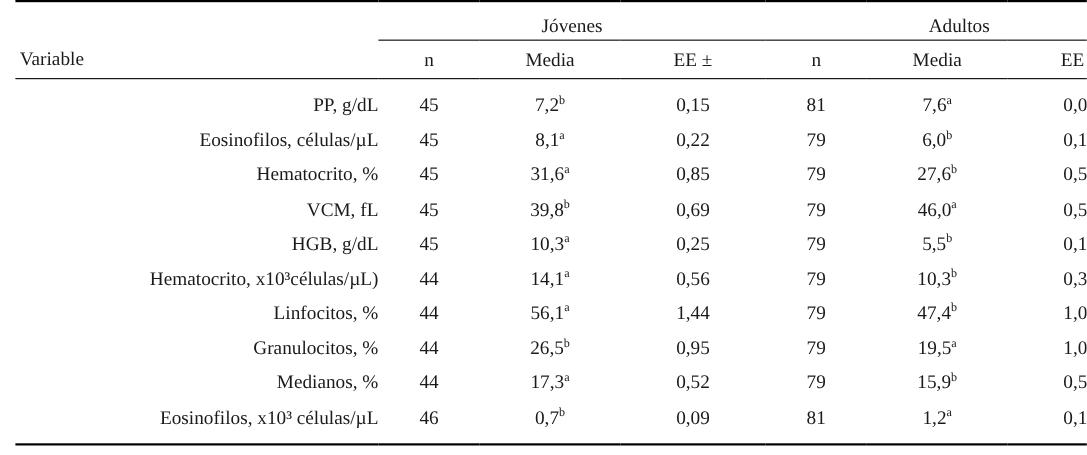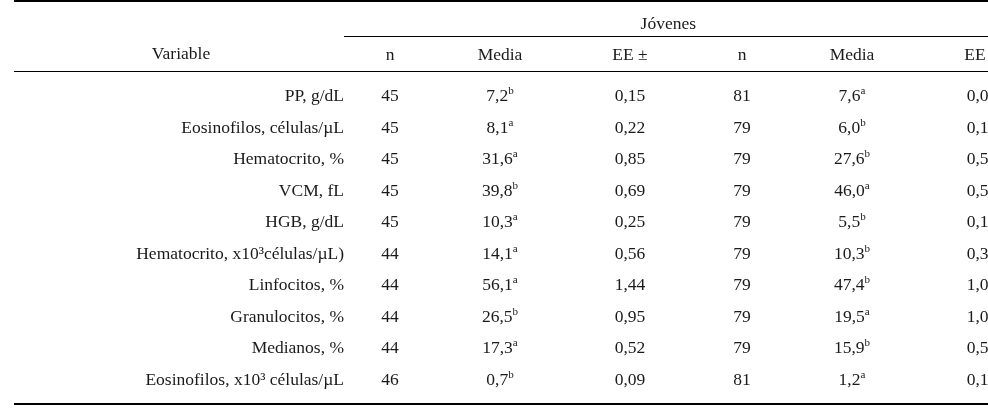--- a/index.html
+++ b/index.html
@@ -36,34 +36,34 @@
   col.c-var   { width: 330px; }
   col.c-n     { width: 92px; }
   col.c-media { width: 128px; }
   col.c-ee    { width: 132px; }
 
   .rule-top td    { border-top: 2.5px solid #000; height: 0; padding: 0; }
   .rule-bottom td { border-bottom: 2.5px solid #000; height: 0; padding: 0; }
 
   tr.group-head td {
     height: 32px;
-    text-align: right;
+    text-align: center;
     vertical-align: bottom;
     padding-bottom: 2px;
   }
   td.group-label {
     border-bottom: 1.2px solid #000;
   }
   tr.sub-head td {
     height: 34px;
     text-align: center;
     vertical-align: middle;
   }
   tr.sub-head td.var-head {
-    text-align: center;
+    text-align: left;
     padding-left: 4px;
   }
   .head-underline td {
     border-bottom: 1.2px solid #000;
     height: 0;
     padding: 0;
   }
   tr.data-row td {
     height: 31.5px;
     text-align: center;

